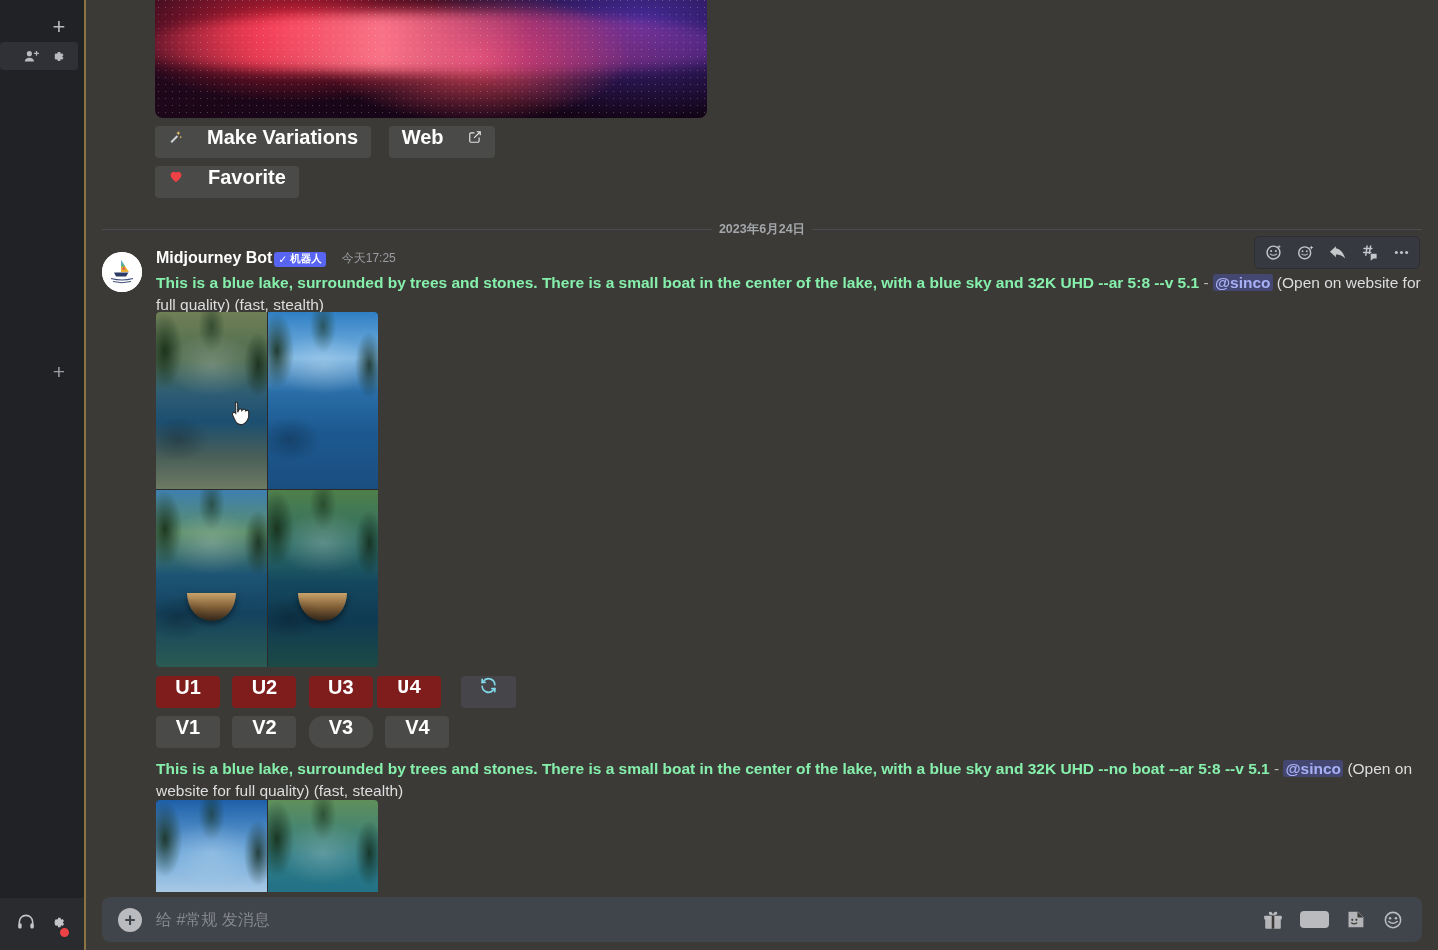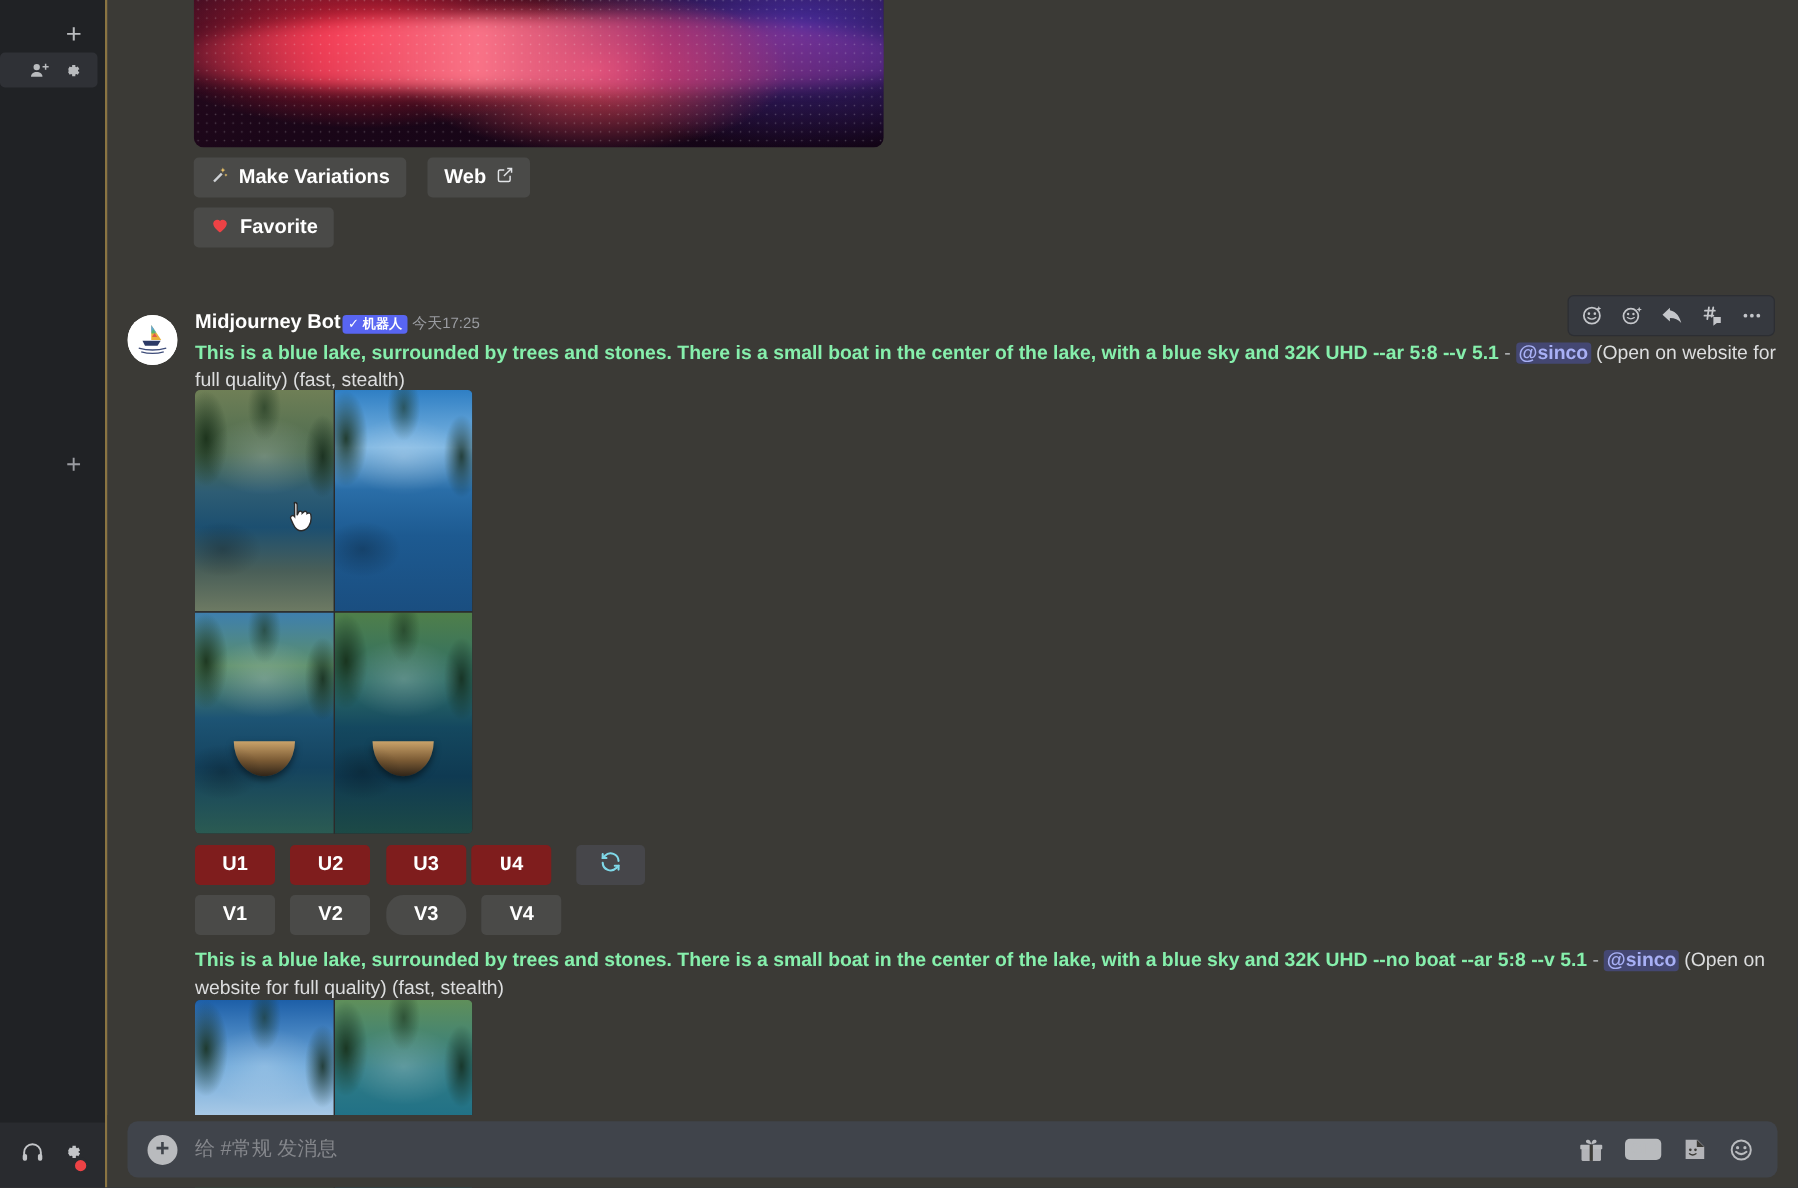--- a/index.html
+++ b/index.html
@@ -74,24 +74,24 @@
   .topimg .wave {
     position: absolute; left: -6%; top: 18%; width: 112%; height: 46%;
     background: linear-gradient(90deg, rgba(255,40,70,0) 0%, rgba(255,70,95,.8) 22%, rgba(255,120,140,.95) 42%, rgba(200,60,130,.6) 66%, rgba(120,60,190,.35) 100%);
     border-radius: 50% 50% 45% 55% / 80% 70% 35% 40%;
     filter: blur(6px);
   }
 
   
   .btnrow { position: absolute; }
   .mjbtn {
-    display: inline-flex; align-items: center; gap: 8px;
+    display: inline-flex; align-items: flex-start; gap: 24px;
     height: 32px; padding: 0 13px;
     background: #4a4a48; color: #ffffff;
-    border-radius: 4px; font-size: 16px; font-weight: 600;
+    border-radius: 4px; font-size: 20px; font-weight: 600;
     cursor: pointer; vertical-align: middle;
     border: none; font-family: inherit;
   }
   .mjbtn.blurple { background: #7f1d1d; }
   .mjbtn.sq { width: 55px; padding: 0; justify-content: center; background: #46464a; }
   .mjbtn.lab { width: 64px; padding: 0; justify-content: center; }
 
   
   .divider {
     position: absolute; left: 0; top: 218px; width: 1352px; height: 22px;
@@ -117,21 +117,21 @@
     position: absolute; left: 70px; top: 5px;
     display: flex; align-items: center; gap: 2px; white-space: nowrap;
   }
   .mname { font-size: 16px; font-weight: 700; color: #ffffff; cursor: pointer; }
   .bottag {
     display: inline-flex; align-items: center; gap: 3px;
     background: #5865f2; color: #fff; border-radius: 3px;
     font-size: 10.5px; font-weight: 600; height: 15px; padding: 0 4px;
     position: relative; top: 1px;
   }
-  .mtime { font-size: 12px; color: #9a9ca1; margin-left: 2px; }
+  .mtime { font-size: 12px; color: #9a9ca1; margin-left: 14px; }
 
   .mbody {
     position: absolute; left: 70px; top: 28px; width: 1265px;
     font-size: 15.5px; line-height: 22px; color: #dcddde;
   }
   .mbody b { font-weight: 700; color: #86efac; }
   .mention {
     background: rgba(88,101,242,.32); color: #a8b0f5;
     border-radius: 3px; padding: 0 2px; font-weight: 600; cursor: pointer;
   }
@@ -301,20 +301,24 @@
       <button class="mjbtn">
         <span>
           <svg width="16" height="16" viewBox="0 0 24 24" fill="#ed4245">
             <path d="M12 21s-8.2-5.3-8.2-11A4.8 4.8 0 0112 7.2 4.8 4.8 0 0120.2 10c0 5.7-8.2 11-8.2 11z"></path>
           </svg>
         </span>
         <span>Favorite</span>
       </button>
     </div>
 
+    <div class="divider">
+      <div class="line"></div>
+      <div class="lbl">2023年6月24日</div>
+    </div>
 
     <div class="msg">
 
       <div class="avatar">
         <svg width="40" height="40" viewBox="0 0 40 40">
           <rect width="40" height="40" fill="#ffffff"></rect>
           <path d="M19 8l8 12h-8z" fill="#e8b23a"></path>
           <path d="M19 8l4 6-4 .0z" fill="#5aa7dc"></path>
           <path d="M20.4 11.2l2.4 3.6-3.8.0z" fill="#58b86a"></path>
           <path d="M21.6 14.4l2.2 3.2-4.2.0z" fill="#e05a4a"></path>

